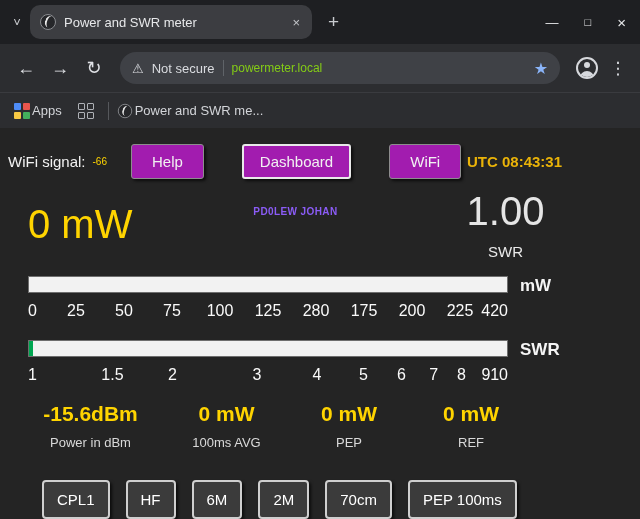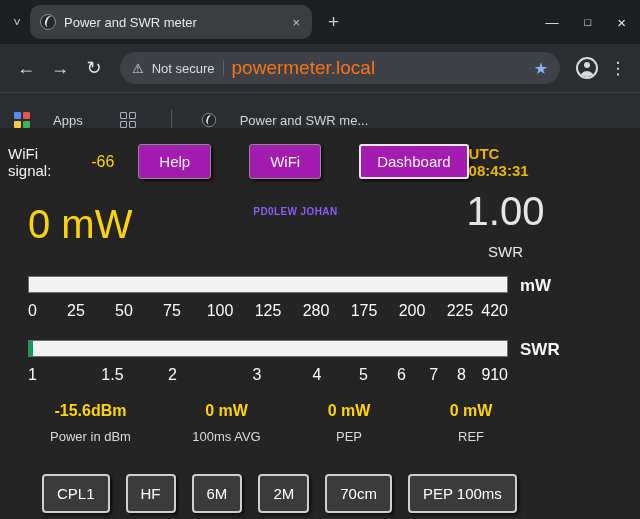--- a/index.html
+++ b/index.html
@@ -24,48 +24,48 @@
   .wc-min { font-size:13px; } .wc-max { font-size:11px; } .wc-close { font-size:15px; }
 
   .toolbar { height:48px; background:#2c2d30; display:flex; align-items:center;
              padding:0 12px; gap:6px; }
   .nav-icon { color:#dfe1e5; font-size:18px; width:28px; text-align:center; }
   .omnibox { flex:1; height:32px; background:#3f4146; border-radius:16px; display:flex;
              align-items:center; padding:0 12px; gap:8px; margin:0 6px; }
   .warn-icon { color:#dadce0; font-size:13px; }
   .chip-text { color:#dadce0; font-size:13px; white-space:nowrap; }
   .chip-sep { width:1px; height:16px; background:#5f6368; }
-  .url-text { color:#f97316; font-size:19px; flex:1; white-space:nowrap; }
+  .url-text { color:#84cc16; font-size:12px; flex:1; white-space:nowrap; }
   .star-icon { color:#8ab4f8; font-size:16px; }
   .avatar { width:22px; height:22px; border:2px solid #d7d9dd; border-radius:50%;
             position:relative; overflow:hidden; margin:0 4px; }
   .avatar::before { content:""; position:absolute; top:3px; left:6px; width:6px; height:6px;
                     border-radius:50%; background:#d7d9dd; }
   .avatar::after { content:""; position:absolute; bottom:-1px; left:2px; width:14px; height:7px;
                    border-radius:7px 7px 0 0; background:#d7d9dd; }
   .menu-dots { color:#dfe1e5; font-size:17px; width:20px; text-align:center; }
 
   .bookmarksbar { height:36px; background:#2c2d30; border-top:1px solid #3a3b3f;
-                  display:flex; align-items:flex-end; padding:0 14px; gap:23px; }
+                  display:flex; align-items:center; padding:0 14px; gap:2px; }
   .apps-grid { display:grid; grid-template-columns:7px 7px; gap:2px; }
   .apps-grid span { width:7px; height:7px; border-radius:1px; }
   .ag1{background:#4e8cf7;} .ag2{background:#e8554d;} .ag3{background:#f7c944;} .ag4{background:#43b05c;}
   .bm-label { color:#d3d5d9; font-size:13px; margin-right:8px; }
   .squares-grid { display:grid; grid-template-columns:7px 7px; gap:2px; margin:0 6px; }
   .squares-grid span { width:7px; height:7px; border:1.5px solid #aeb1b6; border-radius:1px; }
   .vsep { width:1px; height:18px; background:#56585c; margin:0 6px; }
   .favicon-sm { transform:scale(0.9); }
   .bm-site { color:#d3d5d9; font-size:13px; }
 
   
   .page { height:391px; background:#242424; padding:10px 0 0 8px; color:#ededed; }
 
   .statusrow { display:flex; align-items:center; padding-right:78px; margin-top:6px; }
   .wifi-label { font-size:15px; color:#f2f2f2; }
-  .wifi-value { font-size:16px; color:#ffd400; margin-left:7px; }
+  .wifi-value { font-size:10px; color:#ffd400; margin-left:7px; }
   .btn { background:#a21caf; color:#f1f1f1; border:1px solid #8d8d8d; border-radius:3px;
          font-size:15px; padding:8px 20px; box-shadow:2px 2px 3px rgba(0,0,0,.65);
          font-family:inherit; }
   .btn-help { margin-left:24px; } .btn-wifi { margin-left:38px; }
   .btn-dashboard { margin-left:38px; border:2px solid #e9e9e9; padding:7px 16px; }
   .utc { margin-left:auto; color:#eab308; font-size:15px; font-weight:bold; }
 
   .bigrow { display:grid; grid-template-columns:150px 235px 185px; margin:10px 0 0 20px;
             align-items:center; }
   .power-big { grid-column:1; grid-row:1 / 3; font-size:40px; color:#ffd400; }
@@ -83,21 +83,21 @@
   .fill { position:absolute; left:0; top:0; bottom:0; background:#00a651; }
   .unit { grid-column:2; padding-left:12px; font-size:17px; font-weight:600; color:#f5f5f5;
           align-self:center; }
   .ticks { grid-column:1; position:relative; height:24px; margin-top:4px; }
   .tick { position:absolute; top:2px; font-size:16px; color:#fafafa; transform:translateX(-50%); }
   .tick.first { transform:none; } .tick.last { transform:translateX(-100%); }
 
   .readouts { display:flex; margin:14px 0 0 10px; }
   .ro { text-align:center; }
   .ro1{width:145px;} .ro2{width:127px;} .ro3{width:118px;} .ro4{width:126px;}
-  .ro-val { color:#ffd400; font-size:16px; font-weight:bold; }
+  .ro-val { color:#ffd400; font-size:21px; font-weight:bold; }
   .ro-label { color:#d9d9d9; font-size:13px; margin-top:9px; }
 
   .bottombar { display:flex; gap:16px; margin:30px 0 0 34px; }
   .bbtn { background:#3b3b3b; color:#ffffff; border:2px solid #cfcfcf; border-radius:4px;
           font-size:15px; padding:9px 13px; box-shadow:2px 2px 3px rgba(0,0,0,.65);
           font-family:inherit; }
 </style>
 </head>
 <body>
 
@@ -151,22 +151,22 @@
     <span class="favicon favicon-sm"></span>
     <span class="bm-site">Power and SWR me...</span>
   </div>
 
   <div class="page">
 
     <div class="statusrow">
       <span class="wifi-label">WiFi signal:</span>
       <span class="wifi-value">-66</span>
       <button class="btn btn-help">Help</button>
+      <button class="btn btn-dashboard">Dashboard</button>
       <button class="btn btn-wifi">WiFi</button>
-      <button class="btn btn-dashboard">Dashboard</button>
       <span class="utc">UTC 08:43:31</span>
     </div>
 
     <div class="bigrow">
       <div class="power-big">0 mW</div>
       <div class="callsign">PD0LEW JOHAN</div>
       <div class="swr-big">1.00</div>
       <div class="swr-caption">SWR</div>
     </div>
 

